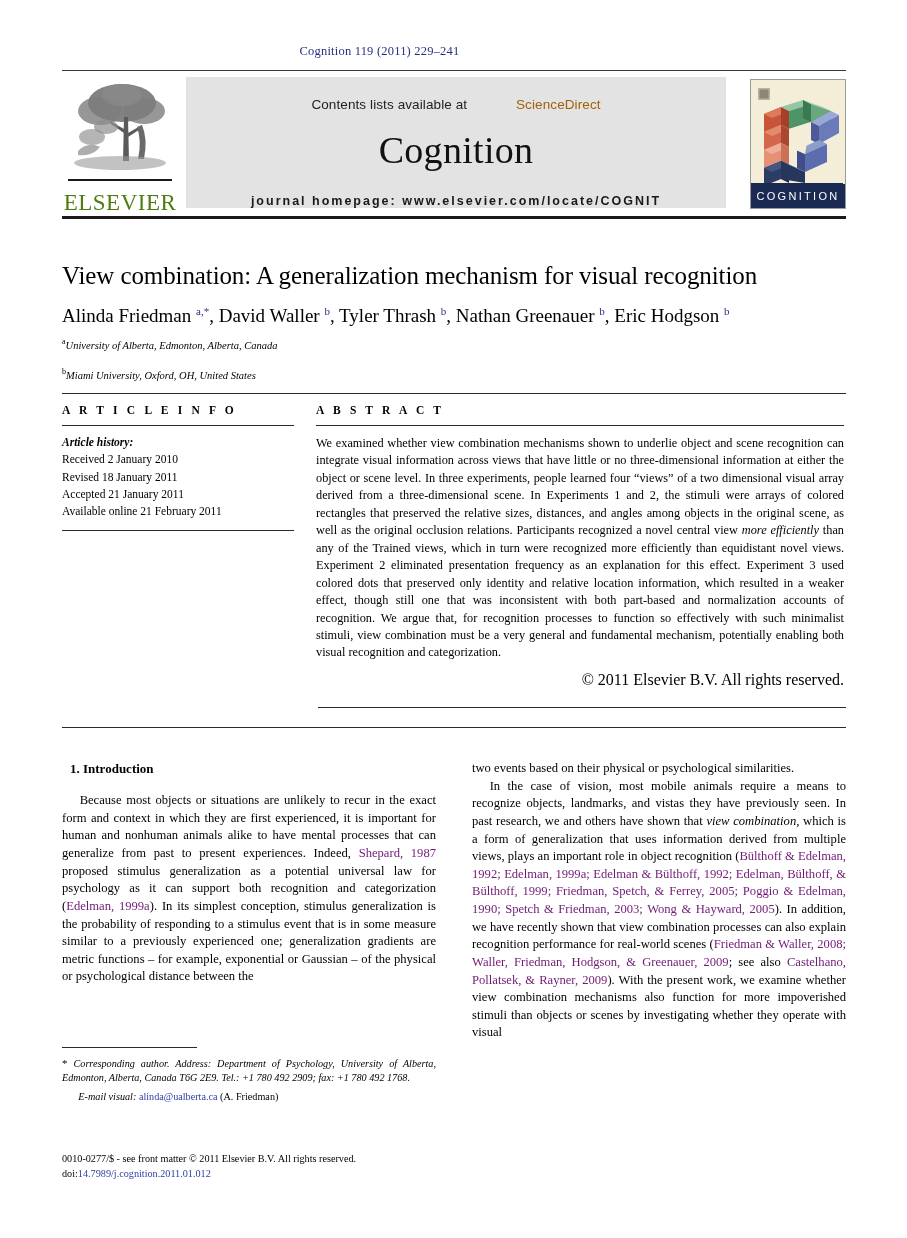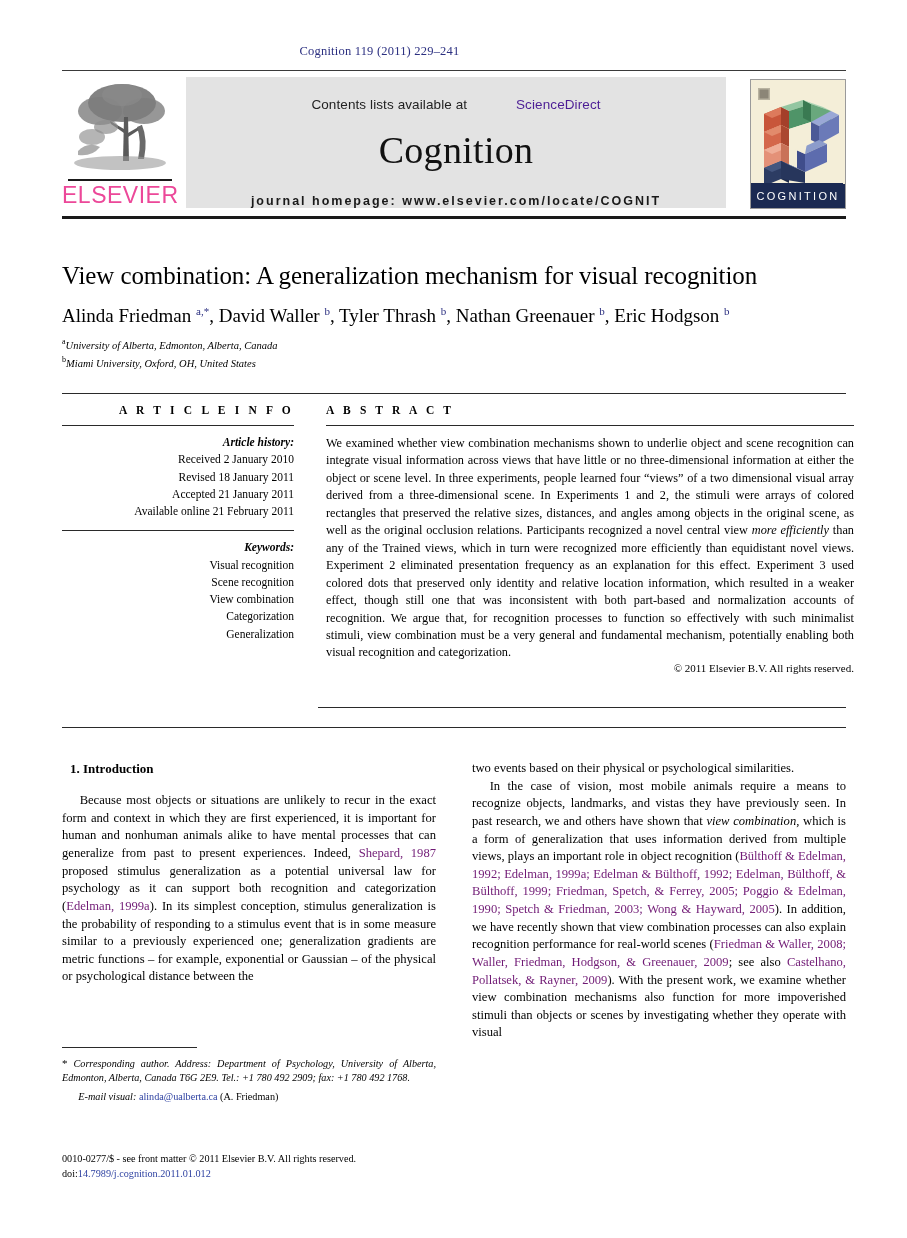--- a/index.html
+++ b/index.html
@@ -53,26 +53,26 @@
   }
   .elsevier-block {
     position: absolute;
     left: 0; top: 0;
     width: 116px;
     height: 134px;
   }
   .tree-svg { display: block; margin: 0 auto; }
   .elsevier-word {
     text-align: center;
-    color: #ec4899;
-    font-family: Liberation Sans, sans-serif;
+    color: #4d7c0f;
+    font-family: Liberation Serif, serif;
     font-size: 23px;
     letter-spacing: 0.5px;
     line-height: 1;
-    margin-top: 3px;
+    margin-top: 10px;
   }
   .elsevier-bar {
     width: 104px;
     height: 2px;
     background: #1a1a1a;
     margin: 2px auto 3px auto;
   }
   .sd-banner {
     position: absolute;
     left: 124px;
@@ -82,21 +82,21 @@
     background: #e3e3e3;
     text-align: center;
   }
   .sd-line {
     font-family: "Liberation Sans", sans-serif;
     font-size: 13.5px;
     color: #222;
     padding-top: 20px;
     letter-spacing: .1px;
   }
-  .sd-link { color: #4c1d95; margin-left: 45px; }
+  .sd-link { color: #a16207; margin-left: 45px; }
   .journal-name {
     font-family: "Liberation Serif", serif;
     font-size: 38px;
     color: #111;
     margin-top: 16px;
     letter-spacing: .3px;
   }
   .homepage {
     font-family: "Liberation Sans", sans-serif;
     font-size: 12.5px;
@@ -164,22 +164,22 @@
   .info-rule-top {
     position: absolute; left: 62px; top: 393px; width: 784px;
     border-top: 1px solid #2a2a2a;
   }
   .sechead {
     font-family: "Liberation Serif", serif;
     font-weight: bold;
     font-size: 11.5px;
     letter-spacing: 3.2px;
   }
-  .leftcol-info { position: absolute; left: 62px; top: 404px; width: 232px; text-align: right; }
-  .rightcol-abs { position: absolute; left: 326px; top: 404px; width: 528px; }
+  .leftcol-info { position: absolute; left: 62px; top: 404px; width: 232px; }
+  .rightcol-abs { position: absolute; left: 316px; top: 404px; width: 528px; }
   .hr-thin { border-top: 1px solid #2a2a2a; margin-top: 9px; }
   .hist {
     font-family: "Liberation Serif", serif;
     font-size: 11.5px;
     line-height: 1.5;
     margin-top: 8px;
   }
   .hist .lbl { font-style: italic; font-weight: bold; }
   .kw {
     font-family: "Liberation Serif", serif;
@@ -194,22 +194,23 @@
     font-family: "Liberation Serif", serif;
     font-size: 12.3px;
     line-height: 1.42;
     text-align: justify;
     margin-top: 9px;
     hyphens: none;
   }
   .abstract-text i { font-style: italic; }
   .copyline {
     font-family: "Liberation Serif", serif;
-    font-size: 11px;
+    font-size: 16px;
     text-align: right;
+    margin-top: 9px;
   }
   .abs-rule-bottom {
     position: absolute; left: 318px; top: 707px; width: 528px;
     border-top: 1px solid #2a2a2a;
   }
   .info-rule-bottom {
     position: absolute; left: 62px; top: 727px; width: 784px;
     border-top: 1px solid #2a2a2a;
   }
 
@@ -359,46 +360,38 @@
     </div>
     <div class="masthead-rule-bottom"></div>
   </div>
 
   <div class="title-block">
     <h1 class="title">View combination: A generalization mechanism for visual recognition</h1>
     <div class="authors">Alinda Friedman <sup>a,<span class="star">*</span></sup>, David Waller <sup>b</sup>, Tyler Thrash <sup>b</sup>, Nathan Greenauer <sup>b</sup>, Eric Hodgson <sup>b</sup></div>
     <div class="affil">
       <sup>a</sup><span>University of Alberta, Edmonton, Alberta, Canada</span>
     </div>
-    <div class="affil" style="margin-top:2px">
+    <div class="affil" style="margin-top:14px">
       <sup>b</sup><span>Miami University, Oxford, OH, United States</span>
     </div>
   </div>
 
   <div class="info-rule-top"></div>
 
   <div class="leftcol-info">
     <div class="sechead">A R T I C L E  I N F O</div>
     <div class="hr-thin"></div>
     <div class="hist">
       <div class="lbl">Article history:</div>
       <div>Received 2 January 2010</div>
       <div>Revised 18 January 2011</div>
       <div>Accepted 21 January 2011</div>
       <div>Available online 21 February 2011</div>
     </div>
     <div class="kw-rule"></div>
-    <div class="kw">
-      <div class="lbl">Keywords:</div>
-      <div>Visual recognition</div>
-      <div>Scene recognition</div>
-      <div>View combination</div>
-      <div>Categorization</div>
-      <div>Generalization</div>
-    </div>
   </div>
 
   <div class="rightcol-abs">
     <div class="sechead">A B S T R A C T</div>
     <div class="hr-thin"></div>
     <div class="abstract-text">We examined whether view combination mechanisms shown to underlie object and scene recognition can integrate visual information across views that have little or no three-dimensional information at either the object or scene level. In three experiments, people learned four “views” of a two dimensional visual array derived from a three-dimensional scene. In Experiments 1 and 2, the stimuli were arrays of colored rectangles that preserved the relative sizes, distances, and angles among objects in the original scene, as well as the original occlusion relations. Participants recognized a novel central view <i>more efficiently</i> than any of the Trained views, which in turn were recognized more efficiently than equidistant novel views. Experiment 2 eliminated presentation frequency as an explanation for this effect. Experiment 3 used colored dots that preserved only identity and relative location information, which resulted in a weaker effect, though still one that was inconsistent with both part-based and normalization accounts of recognition. We argue that, for recognition processes to function so effectively with such minimalist stimuli, view combination must be a very general and fundamental mechanism, potentially enabling both visual recognition and categorization.</div>
     <div class="copyline">© 2011 Elsevier B.V. All rights reserved.</div>
   </div>
 
   <div class="abs-rule-bottom"></div>

